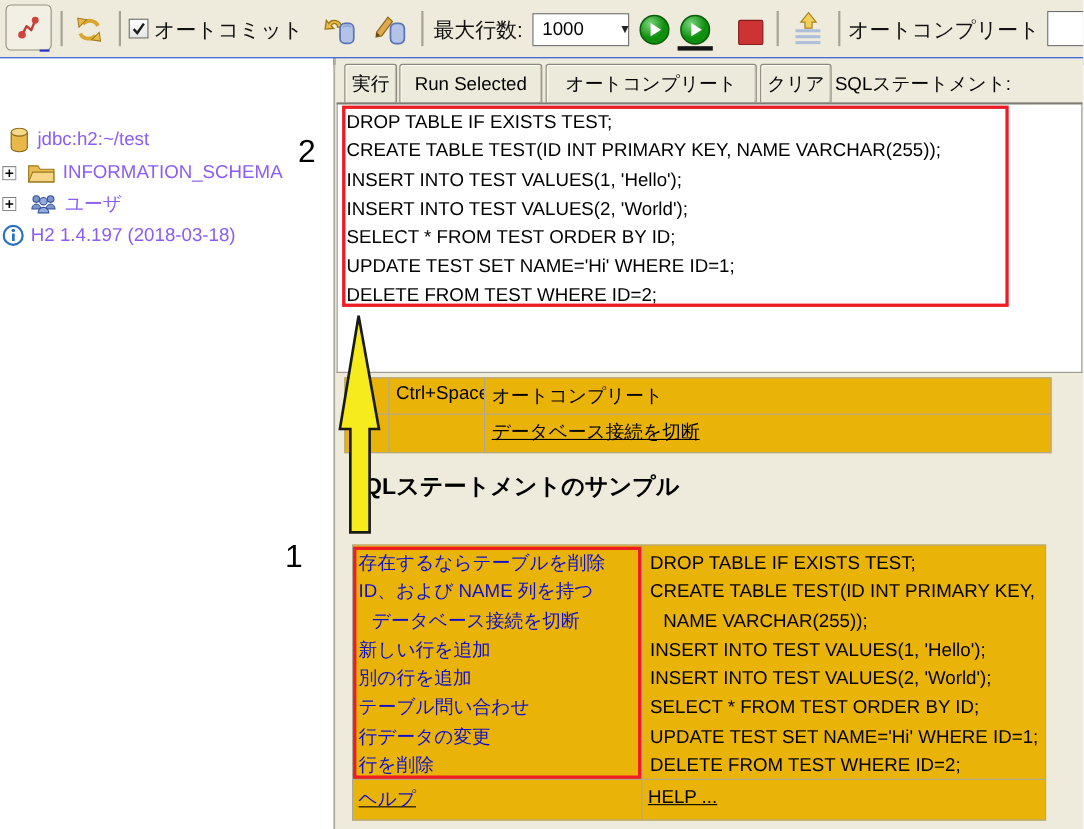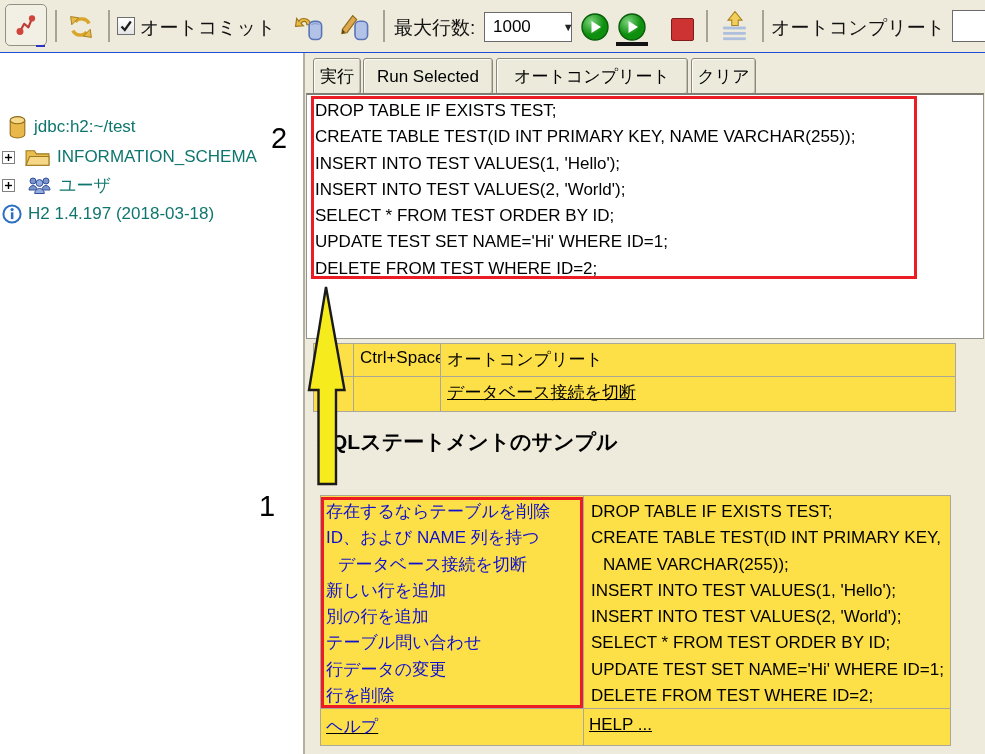--- a/index.html
+++ b/index.html
@@ -31,21 +31,21 @@
   #ic-autocomplete{left:721px;top:10px;width:28px;height:31px;}
   #lb-autocomplete{left:771px;}
   #sel-autocomplete{left:952px;top:10px;width:75px;height:30px;}
 
   
   #sidebar{position:absolute;left:0;top:53px;width:303px;height:701px;background:#ffffff;}
   #vdivider{position:absolute;left:303px;top:53px;width:2px;height:701px;background:#b3b0a1;}
   #main{position:absolute;left:305px;top:53px;width:680px;height:701px;background:#eeebdc;}
 
   
-  .treerow{position:absolute;display:flex;align-items:center;font-size:17px;color:#0f766e;white-space:nowrap;}
+  .treerow{position:absolute;display:flex;align-items:center;font-size:17px;color:#8b5cf6;white-space:nowrap;}
   .treerow .gap{display:inline-block;}
   #tree-db{left:8px;top:61px;height:26px;}
   #tree-schema{left:2px;top:91px;height:26px;}
   #tree-users{left:2px;top:119px;height:26px;justify-content:center;}
   #tree-info{left:2px;top:148px;height:26px;}
 
   
   .btn{position:absolute;top:58px;height:35px;background:#eceadb;border:1px solid #8a887c;border-radius:3px;
        box-shadow:inset 1px 1px 0 #fdfdf8, inset -1px -1px 0 #c2bfae;
        font-size:17px;color:#000;display:flex;align-items:center;justify-content:center;cursor:pointer;}
@@ -53,21 +53,21 @@
   #btn-runsel{left:363px;width:128px;}
   #btn-ac{left:496px;width:190px;}
   #btn-clear{left:691px;width:63px;}
   #lb-sql{position:absolute;left:759px;top:65px;font-size:17px;}
   #sql-textarea{position:absolute;left:306px;top:93px;width:678px;height:246px;box-sizing:border-box;
        background:#ffffff;border:1px solid #95938a;border-top:2px solid #7f7d72;
        font-family:"Liberation Sans","DejaVu Sans",sans-serif;font-size:17px;line-height:26.3px;
        padding:3px 8px;resize:none;overflow:hidden;white-space:pre;color:#000;}
 
   
-  .grid{position:absolute;display:grid;background:#fde047;border:1px solid #aca899;font-size:17px;color:#000;}
+  .grid{position:absolute;display:grid;background:#eab308;border:1px solid #aca899;font-size:17px;color:#000;}
   .cell{border-right:1px solid #aca899;border-bottom:1px solid #aca899;box-sizing:border-box;overflow:hidden;}
   .cell.noR{border-right:none;}
   .cell.noB{border-bottom:none;text-decoration:underline;}
   #shortcut-grid{left:313px;top:343px;width:641px;grid-template-columns:40px 87px 1fr;grid-template-rows:33px 34px;}
   #shortcut-grid .cell{padding:4px 6px 0 6px;}
   #shortcut-grid .iconcell{padding:8px 0 0 2px;}
   #samples-heading{position:absolute;left:317px;top:428px;font-size:21px;font-weight:bold;color:#000;}
   #sample-grid{left:320px;top:495px;width:629px;grid-template-columns:263px 1fr;grid-template-rows:213px 36px;}
   .lcell{padding:3px 0 0 5px;}
   .rcell{padding:3px 0 0 7px;}
@@ -241,20 +241,21 @@
     </div>
   </div>
   <div id="vdivider"></div>
 
   <div id="main"></div>
 
   <div class="btn" id="btn-run">実行</div>
   <div class="btn" id="btn-runsel">Run Selected</div>
   <div class="btn" id="btn-ac">オートコンプリート</div>
   <div class="btn" id="btn-clear">クリア</div>
+  <span id="lb-sql">SQLステートメント:</span>
 
   <textarea id="sql-textarea" spellcheck="false" style="">DROP TABLE IF EXISTS TEST;
 CREATE TABLE TEST(ID INT PRIMARY KEY, NAME VARCHAR(255));
 INSERT INTO TEST VALUES(1, 'Hello');
 INSERT INTO TEST VALUES(2, 'World');
 SELECT * FROM TEST ORDER BY ID;
 UPDATE TEST SET NAME='Hi' WHERE ID=1;
 DELETE FROM TEST WHERE ID=2;</textarea>
 
   <div class="grid" id="shortcut-grid">

